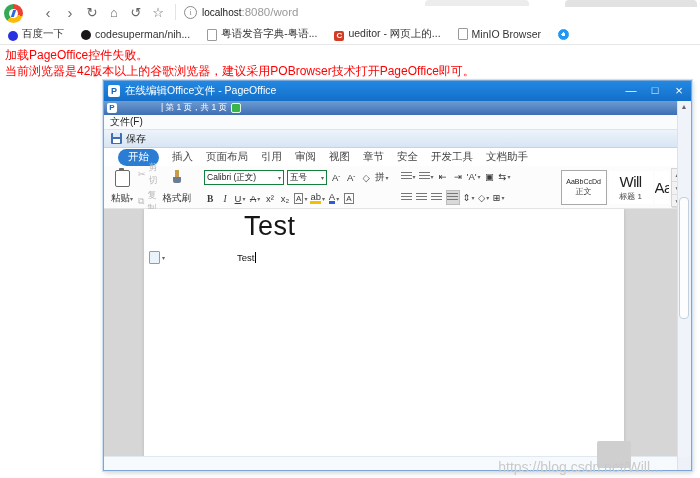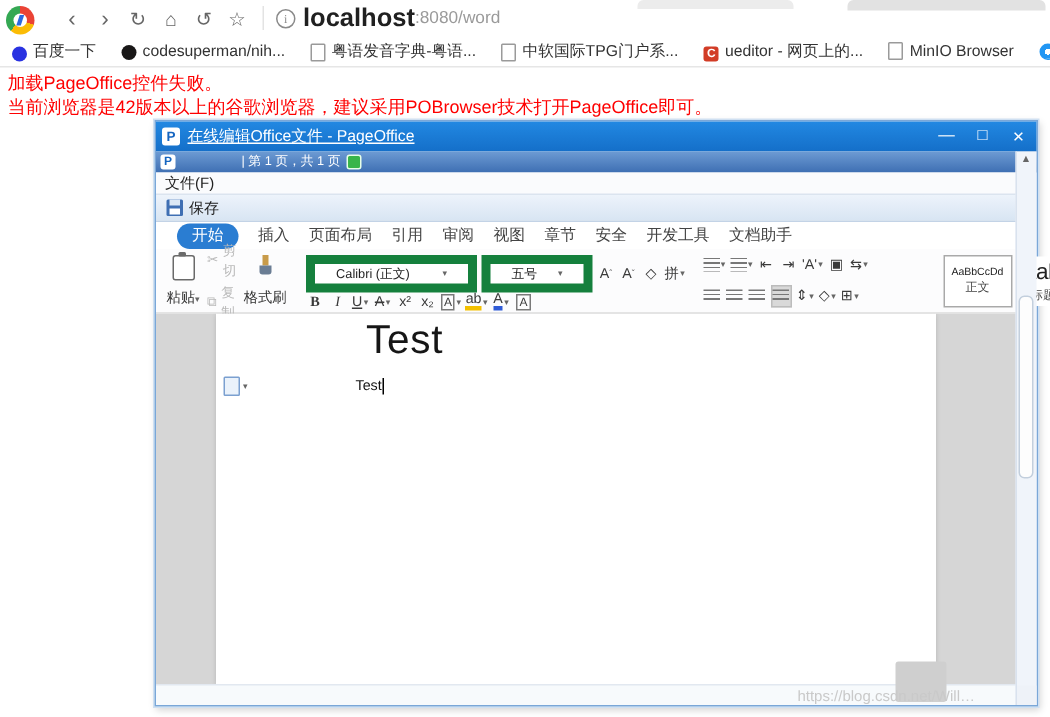--- a/index.html
+++ b/index.html
@@ -13,21 +13,21 @@
   #navbar{left:0;top:0;width:700px;height:24px;display:flex;align-items:center;}
   #browser-logo{width:19px;height:19px;margin:2px 0 0 4px;border-radius:50%;
      background:conic-gradient(#ea4335 0 30%,#fbbc05 30% 62%,#34a853 62% 100%);position:relative;flex:0 0 auto;}
   #browser-logo::after{content:"";position:absolute;left:5px;top:5px;width:9px;height:9px;border-radius:50%;background:#fff;}
   #browser-logo::before{content:"";position:absolute;left:8px;top:6px;width:3px;height:7px;background:#2a6ae0;transform:skewX(-18deg);z-index:2;}
   .navico{color:#666;font-size:13px;width:22px;text-align:center;margin-top:1px;cursor:default;}
   .navico.big{font-size:15px;}
   #url-area{display:flex;align-items:center;margin-left:6px;border-left:1px solid #e3e3e3;padding-left:8px;height:16px;}
   #url-info-icon{width:11px;height:11px;border:1px solid #8a8a8a;border-radius:50%;color:#8a8a8a;
      font-size:8px;line-height:11px;text-align:center;margin-right:5px;font-family:"Liberation Serif",serif;}
-  #url-host{font-size:17px;color:#202020;font-weight:bold;}
+  #url-host{font-size:10px;color:#202020;font-weight:normal;}
   #url-path{font-size:11.5px;color:#9a9a9a;}
   #bookmarks{left:0;top:24px;width:700px;height:20px;display:flex;align-items:center;gap:17px;
      padding-left:8px;border-bottom:1px solid #e6e6e6;}
   .bm{display:flex;align-items:flex-end;gap:4px;font-size:10.5px;color:#333;white-space:nowrap;cursor:default;}
   .bmico{width:10px;height:10px;flex:0 0 auto;}
   .ico-baidu{background:#2932e1;border-radius:50%;}
   .ico-github{background:#191717;border-radius:50%;}
   .ico-page{width:8px;height:10px;border:1px solid #9a9a9a;border-radius:1px;background:#fff;}
   .ico-ueditor{background:#d23c26;border-radius:2px;color:#fff;font-size:8px;line-height:10px;text-align:center;font-weight:bold;}
   .ico-quasar{border-radius:50%;background:radial-gradient(circle at 50% 50%,#fff 0 2px,#2196f3 2px 5px);border:1px solid #2196f3;width:9px;height:9px;}
@@ -35,21 +35,21 @@
   
   #error-block{left:5px;top:47px;font-size:12px;line-height:16px;color:#fe0000;}
 
   
   #po-window{left:103px;top:80px;width:589px;height:391px;background:#fff;border:1px solid #7aa7d8;
      box-shadow:0 0 0 1px #cfe0f2,1px 2px 5px rgba(0,0,0,.18);box-sizing:border-box;}
   #titlebar{left:0;top:0;right:0;height:20px;background:linear-gradient(#2288e2,#146fc9);
      display:flex;align-items:center;color:#fff;}
   .p-chip{width:12px;height:12px;background:#fff;border-radius:2px;color:#1565c0;font-weight:bold;
      font-size:9px;line-height:12px;text-align:center;margin:0 5px 0 4px;flex:0 0 auto;}
-  #title-text{font-size:10.5px;flex:1 1 auto;text-decoration:underline;}
+  #title-text{font-size:10.5px;flex:1 1 auto;}
   .winbtn{width:24px;height:20px;text-align:center;line-height:19px;font-size:11px;color:#fff;cursor:default;}
   .winbtn.close{font-size:13px;}
   #client{left:0;top:20px;right:0;bottom:0;}
 
   #infobar{left:0;top:0;right:0;height:14px;background:linear-gradient(#6d9bd3,#3e6fb3);
      display:flex;align-items:center;color:#fff;}
   #infobar .p-chip{width:10px;height:10px;font-size:8px;line-height:10px;margin:0 4px 0 3px;}
   #brand-text{font-size:8.5px;flex:1 1 auto;letter-spacing:.3px;}
   #page-info{font-size:8.5px;margin-right:4px;margin-left:40px;}
   #status-chip{width:8px;height:8px;background:#39b54a;border:1px solid #e8ffe8;border-radius:2px;margin-right:18px;}
@@ -81,22 +81,22 @@
   .ico-clipboard{width:13px;height:15px;border:1.4px solid #6a6a6a;border-radius:2px;position:relative;background:#fff;}
   .ico-clipboard::before{content:"";position:absolute;left:3px;top:-3px;width:5px;height:3px;background:#6a6a6a;border-radius:1px;}
   .ico-brush{width:12px;height:14px;position:relative;}
   .ico-brush::before{content:"";position:absolute;left:4px;top:0;width:4px;height:7px;background:#c89b4a;}
   .ico-brush::after{content:"";position:absolute;left:2px;top:7px;width:8px;height:6px;background:#6a7d94;border-radius:0 0 2px 2px;}
   .smallrows{display:flex;flex-direction:column;justify-content:center;gap:2px;margin:0 2px;}
   .smallbtn{display:flex;align-items:center;gap:3px;font-size:9px;color:#b9b9b9;}
   .smallbtn .g{font-size:9px;}
   .fontgrp{display:flex;flex-direction:column;justify-content:space-between;padding:2px 2px;}
   .frow{display:flex;align-items:center;gap:3px;}
-  .combo{border:6px solid #15803d;background:#fff;font-size:8.5px;color:#222;display:flex;
-     align-items:center;justify-content:space-between;height:13px;padding:0 14px;}
+  .combo{border:1px solid #15803d;background:#fff;font-size:8.5px;color:#222;display:flex;
+     align-items:center;justify-content:space-between;height:13px;padding:0 2px;}
   .combo .drop{margin-left:3px;}
   .mi{min-width:12px;height:13px;display:flex;align-items:center;justify-content:center;
      font-size:9.5px;color:#3a3a3a;white-space:nowrap;}
   .mi.active{background:#d9d9d9;border:1px solid #bcbcbc;}
   .mi .drop{margin-left:1px;}
   .mi b{font-weight:bold;font-family:"Liberation Serif",serif;}
   .mi i{font-family:"Liberation Serif",serif;}
   .mi u{text-decoration:underline;}
   .enc{border:1px solid #7a7a7a;padding:0 1px;font-size:8px;}
   .hl{border-bottom:3px solid #f3c000;line-height:8px;}
@@ -122,21 +122,21 @@
   #doc-body{left:93px;top:43px;font-size:9.5px;color:#111;display:flex;align-items:center;}
   #caret{width:1px;height:11px;background:#000;margin-left:1px;}
 
   
   #vscroll{top:0;right:0;width:13px;bottom:0;background:#f0f4fa;border-left:1px solid #d9e2ee;}
   .scrollarrow{position:absolute;left:0;width:12px;height:12px;text-align:center;font-size:7px;color:#666;line-height:12px;}
   #vthumb{position:absolute;left:1px;top:96px;width:10px;height:122px;background:#fdfdfd;
      border:1px solid #c3cfdd;border-radius:4px;box-sizing:border-box;}
   #hscroll{left:0;right:13px;bottom:0;height:13px;background:#f7fafc;border-top:1px solid #e2e8f0;}
   #hthumb{position:absolute;right:47px;top:-16px;width:34px;height:27px;background:#cfcfcf;border-radius:2px;}
-  #watermark{position:absolute;right:28px;top:2px;font-size:10px;color:#c9c9c9;}
+  #watermark{position:absolute;right:14px;top:2px;font-size:14px;color:#c9c9c9;}
   #corner{right:0;bottom:0;width:13px;height:13px;background:#eef2f8;}
 </style>
 </head>
 <body>
 
 <div class="abs" id="tab-hint-1"></div>
 <div class="abs" id="tab-hint-2"></div>
 
 <div class="abs" id="navbar">
   <div id="browser-logo"></div>
@@ -160,24 +160,20 @@
     </span>
   <span class="bm">
       <span class="bmico ico-github"></span>
       <span>codesuperman/nih...</span>
     </span>
   <span class="bm">
       <span class="ico-page"></span>
       <span>粤语发音字典-粤语...</span>
     </span>
   <span class="bm">
-      <span class="ico-page"></span>
-      <span>中软国际TPG门户系...</span>
-    </span>
-  <span class="bm">
       <span class="bmico ico-ueditor">C</span>
       <span>ueditor - 网页上的...</span>
     </span>
   <span class="bm">
       <span class="ico-page"></span>
       <span>MinIO Browser</span>
     </span>
   <span class="bm">
       <span class="ico-quasar"></span>
     </span>
@@ -354,21 +350,21 @@
         </div>
       </div>
       <div class="rsep"></div>
 
       <div class="stylesgrp">
         <div class="styleitem sel">
           <span class="sample1">AaBbCcDd</span>
           <span class="slabel">正文</span>
         </div>
         <div class="styleitem">
-          <span class="sample2">AaBb</span>
+          <span class="sample2">Will</span>
           <span class="slabel">标题 1</span>
         </div>
         <div class="styleitem cut">
           <span class="sample2">Aa</span>
         </div>
         <div id="gallery-scroll">
           <span>▲</span>
           <span>▼</span>
           <span>▼</span>
         </div>

